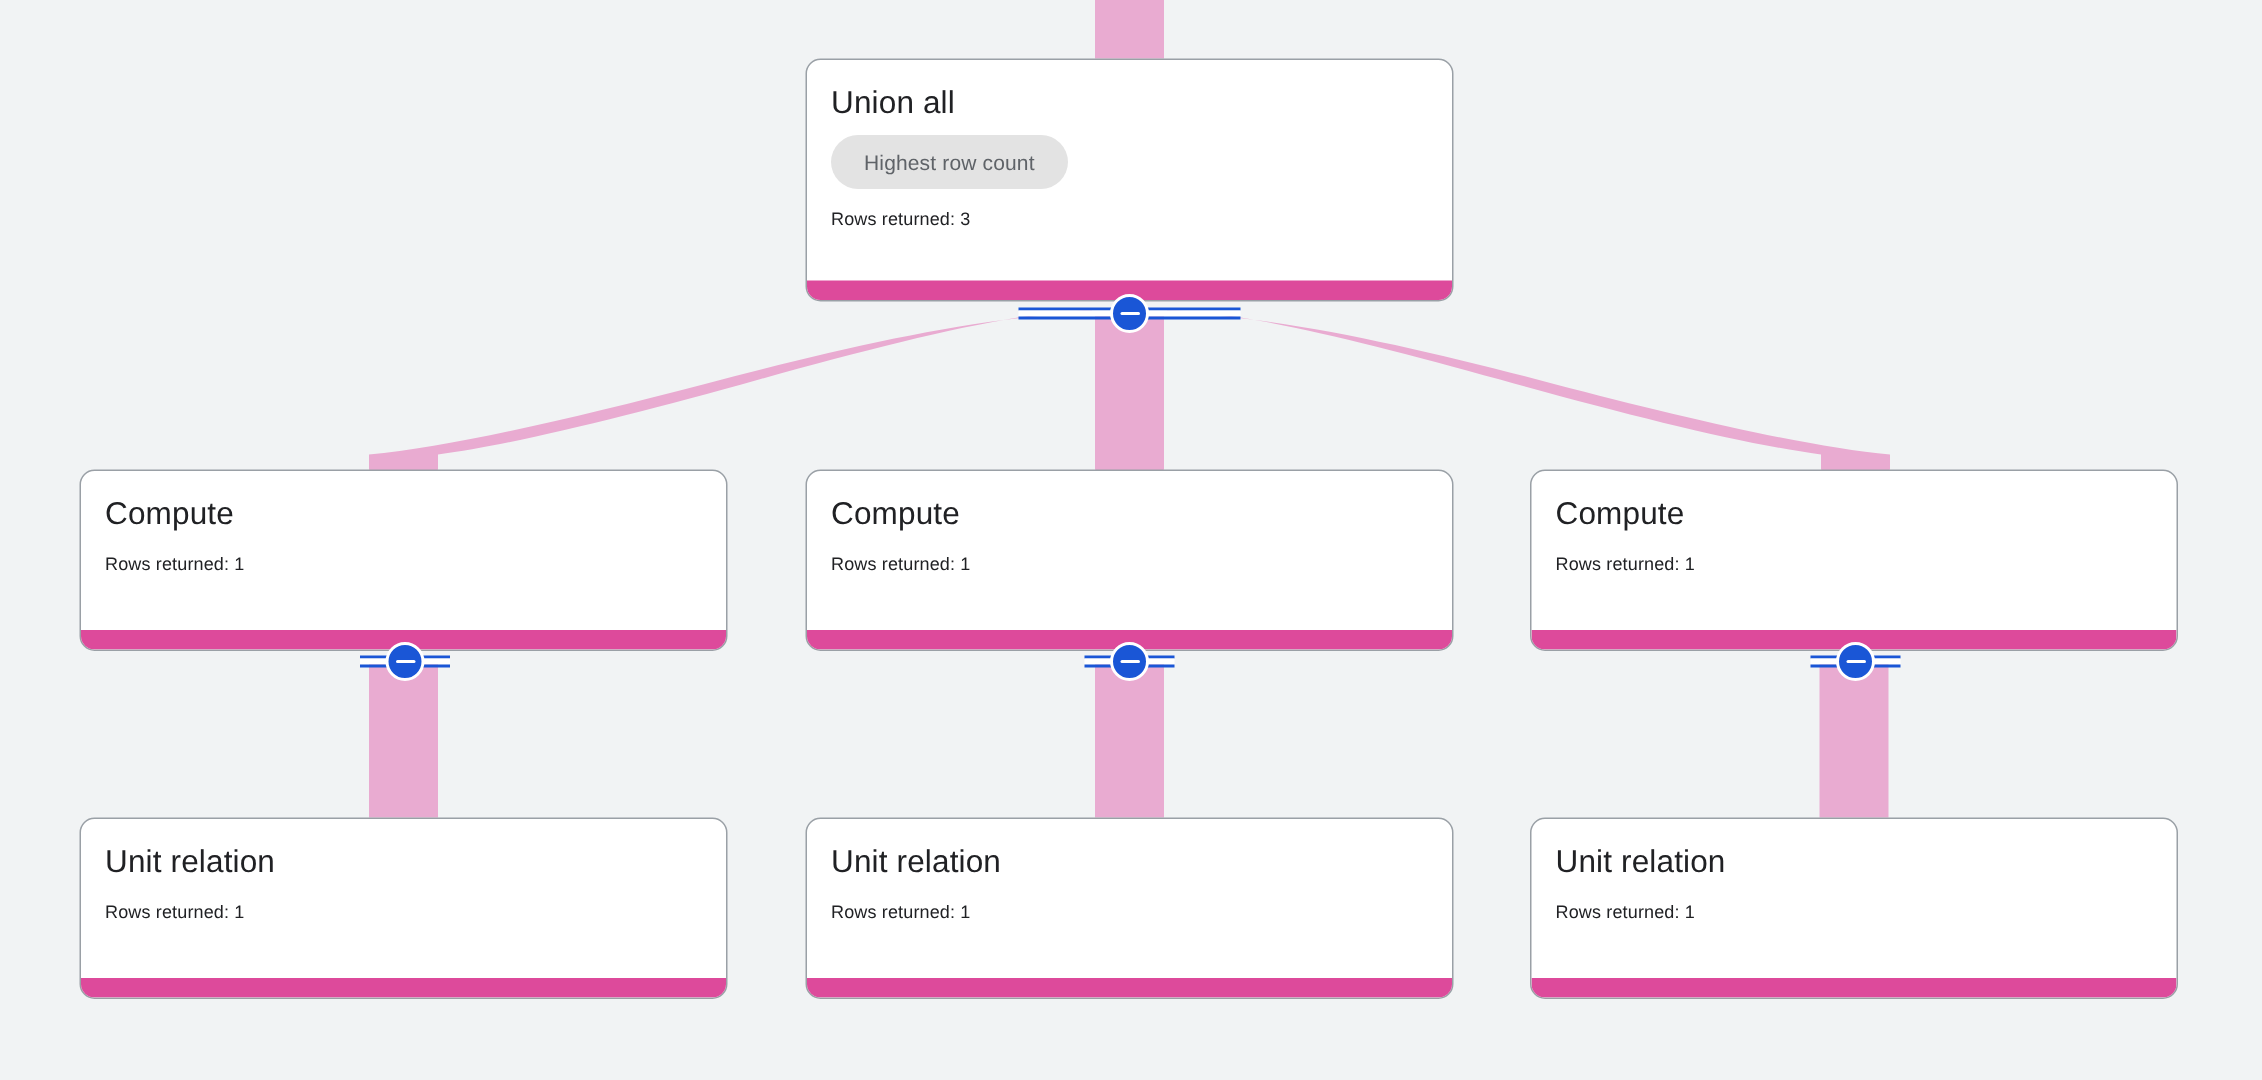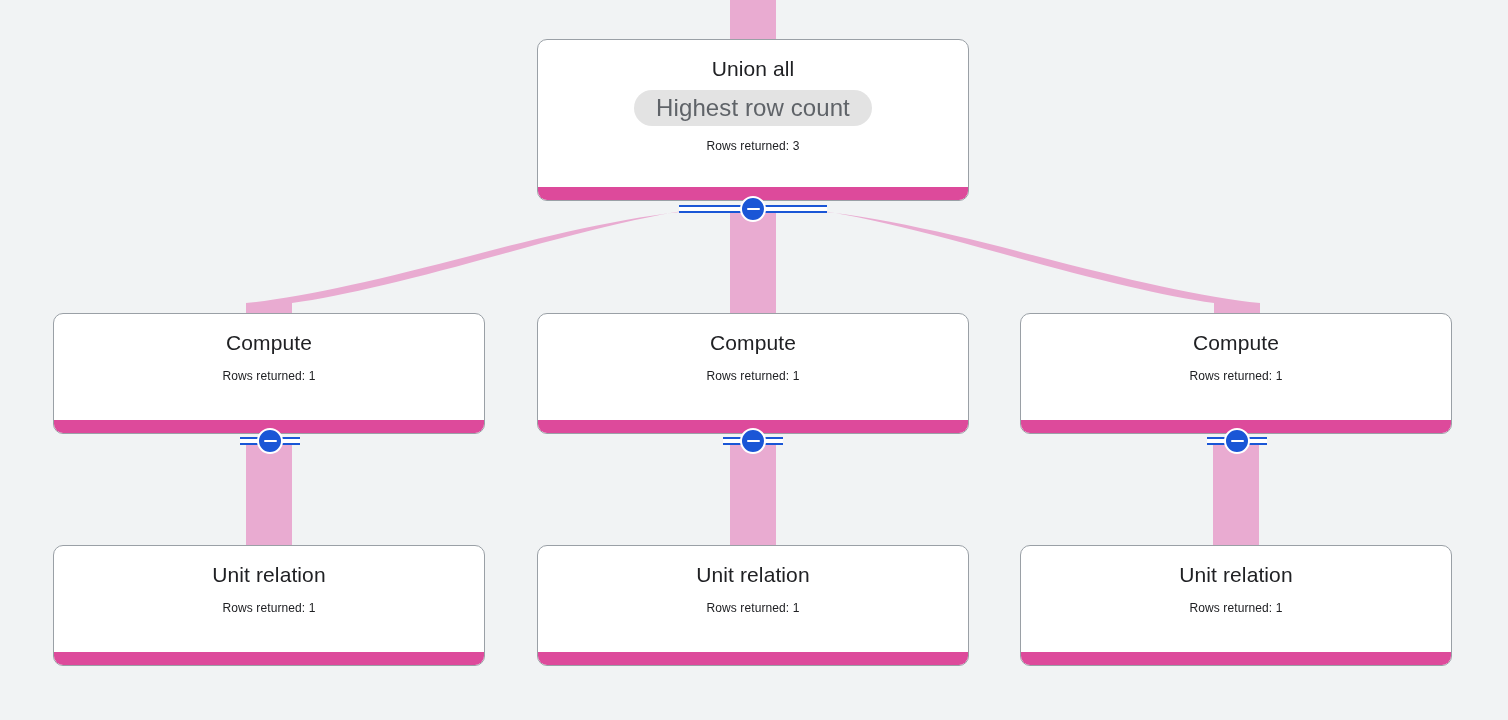--- a/index.html
+++ b/index.html
@@ -36,21 +36,20 @@
   .node {
     position: absolute;
     box-sizing: border-box;
     background: #ffffff;
     border: 1px solid #9aa0a6;
     border-radius: 10px;
     overflow: hidden;
     display: flex;
     flex-direction: column;
     box-shadow: 0 0 0 0 rgba(0,0,0,0);
-    text-align: center;
   }
   .node-body {
     flex: 1 1 auto;
     padding: 16px 16px 10px 16px;
     box-sizing: border-box;
   }
   .node-title {
     font-size: 21px;
     line-height: 26px;
     color: #202124;
@@ -58,21 +57,21 @@
     letter-spacing: 0.1px;
     white-space: nowrap;
   }
   .node-badge-row {
     margin-top: 8px;
   }
   .node-badge {
     display: inline-block;
     background: #e3e3e3;
     color: #5f6368;
-    font-size: 24px;
+    font-size: 14px;
     line-height: 22px;
     padding: 7px 22px;
     border-radius: 18px;
     letter-spacing: 0.1px;
     white-space: nowrap;
   }
   .node-metric {
     margin-top: 8px;
     font-size: 12px;
     line-height: 24px;

